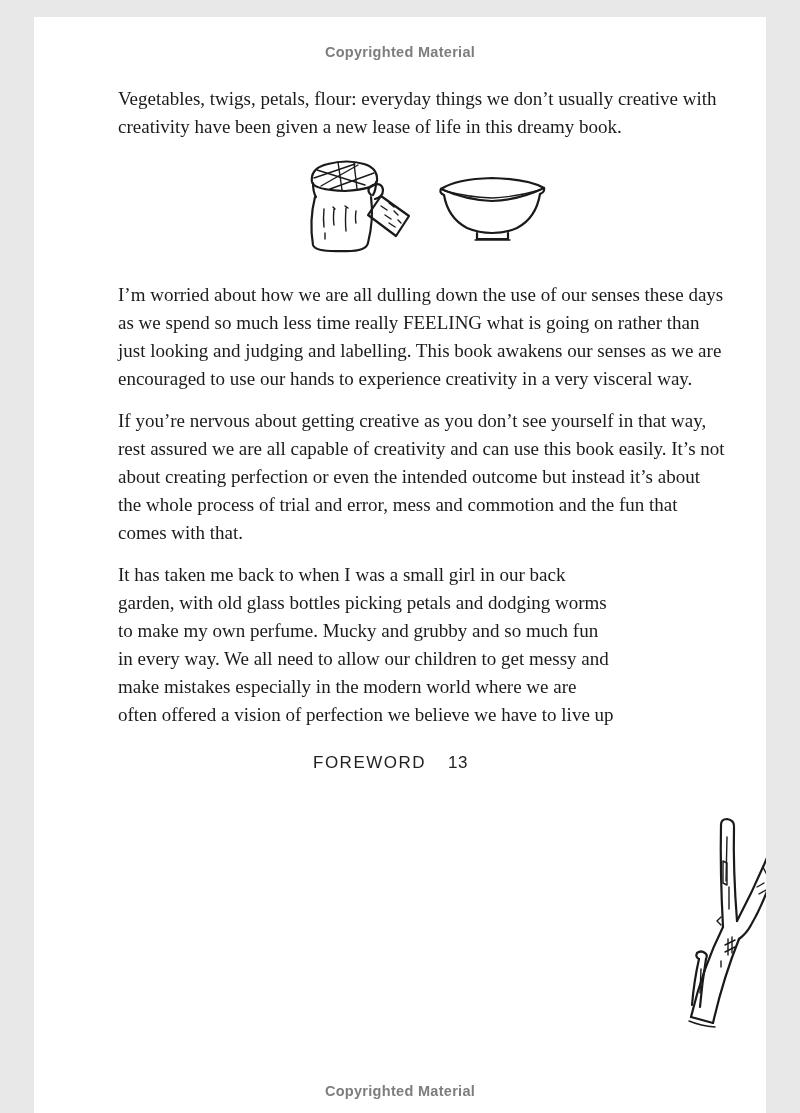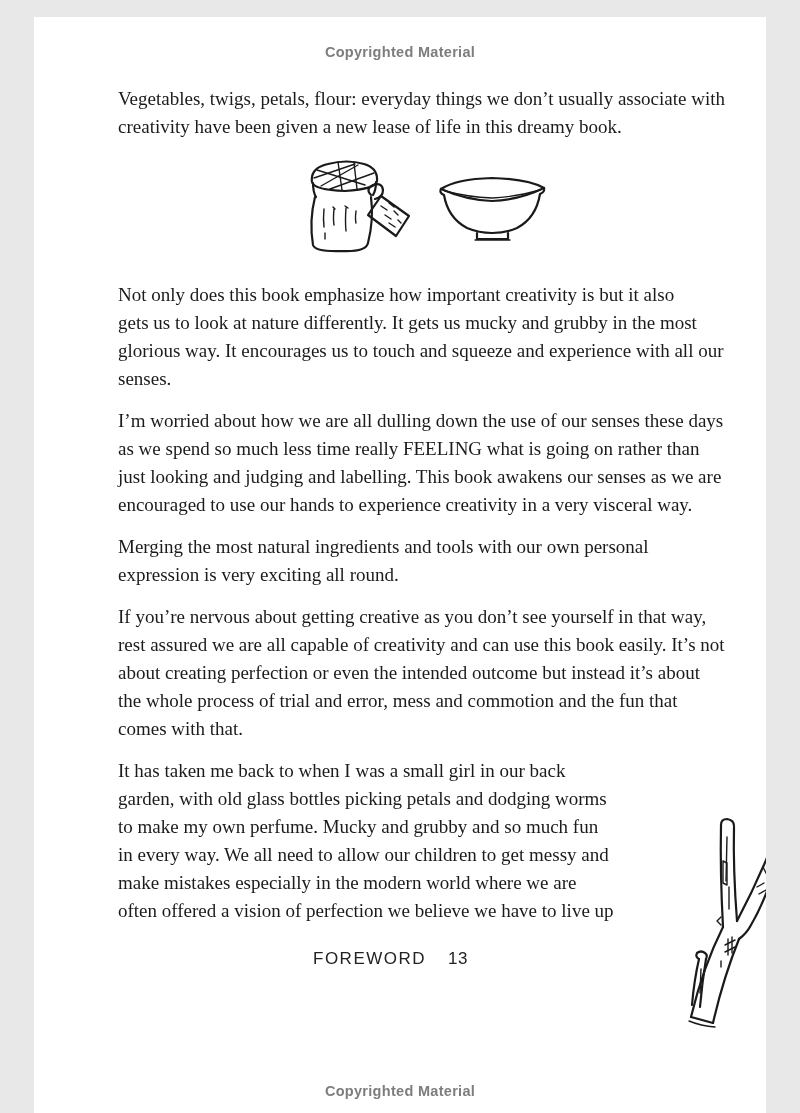--- a/index.html
+++ b/index.html
@@ -77,21 +77,21 @@
 </head>
 <body>
 
 <div class="page">
 
   <div class="watermark watermark-top">Copyrighted Material</div>
 
   <div class="content">
 
 
-    <p>Vegetables, twigs, petals, flour: everyday things we don’t usually associate with
+    <p>Vegetables, twigs, petals, flour: everyday things we don’t usually creative with
 creativity have been given a new lease of life in this dreamy book.</p>
 
     <div class="illustration-row">
       <span>
         <svg width="115" height="96" viewBox="0 0 115 96" aria-hidden="true">
 
           <path d="M15,23 Q13,9 31,5 Q50,0 67,5 Q81,9 80,22 Q79,30 48,32 Q17,31 15,23 Z"></path>
           <path class="thin" d="M20,11 L68,26"></path>
           <path class="thin" d="M24,27 L61,6"></path>
           <path class="thin" d="M17,19 L58,5"></path>
@@ -128,32 +128,26 @@
           <path class="thin" d="M9,18 Q32,24 56,25 Q80,24 104,17"></path>
 
           <path d="M5,16 Q3,20 8,22 Q12,45 31,55 Q43,60 56,60 Q70,60 81,55 Q100,45 104,21 Q109,19 108,15"></path>
 
           <path d="M41,60 L41,66 L72,66 L72,60"></path>
           <path class="thin" d="M39,67 L74,67"></path>
         </svg>
       </span>
     </div>
 
-    <p>Not only does this book emphasize how important creativity is but it also
-gets us to look at nature differently. It gets us mucky and grubby in the most
-glorious way. It encourages us to touch and squeeze and experience with all our
-senses.</p>
 
     <p>I’m worried about how we are all dulling down the use of our senses these days
 as we spend so much less time really FEELING what is going on rather than
 just looking and judging and labelling. This book awakens our senses as we are
 encouraged to use our hands to experience creativity in a very visceral way.</p>
 
-    <p>Merging the most natural ingredients and tools with our own personal
-expression is very exciting all round.</p>
 
     <p>If you’re nervous about getting creative as you don’t see yourself in that way,
 rest assured we are all capable of creativity and can use this book easily. It’s not
 about creating perfection or even the intended outcome but instead it’s about
 the whole process of trial and error, mess and commotion and the fun that
 comes with that.</p>
 
     <p class="para-last">It has taken me back to when I was a small girl in our back
 garden, with old glass bottles picking petals and dodging worms
 to make my own perfume. Mucky and grubby and so much fun

